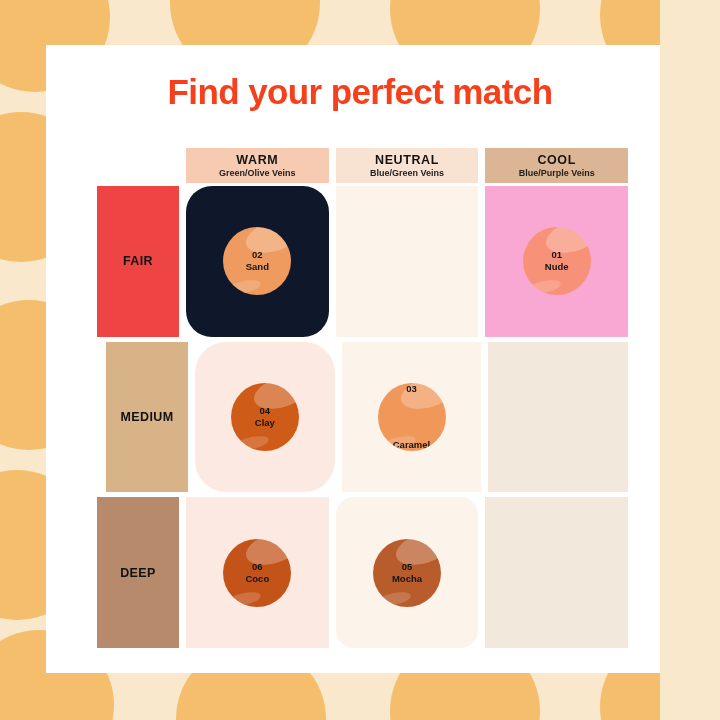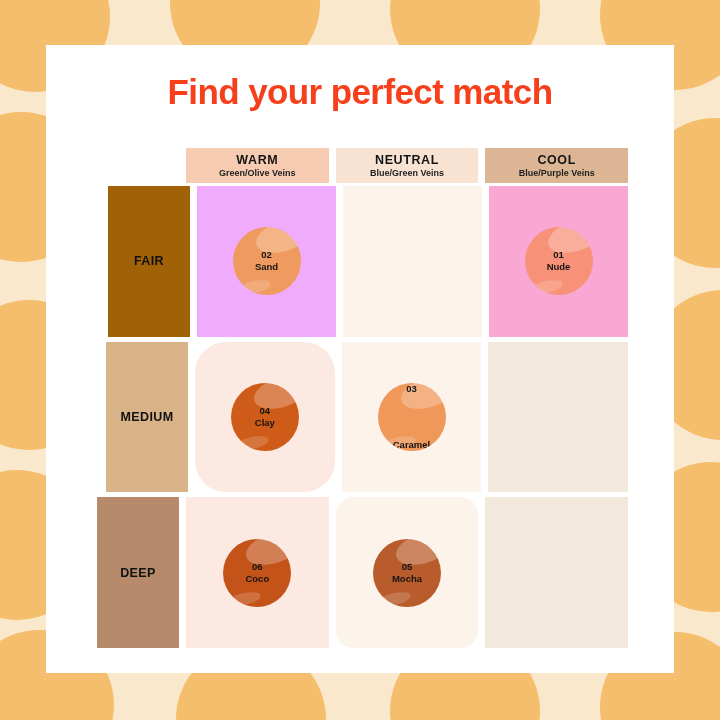--- a/index.html
+++ b/index.html
@@ -9,21 +9,21 @@
   body {
     width: 720px;
     height: 720px;
     overflow: hidden;
     font-family: "Liberation Sans", sans-serif;
     background: #FAE8CC;
   }
 
   #stage {
     position: relative;
-    width: 720px;
+    width: 660px;
     height: 720px;
     background: #FAE8CC;
     overflow: hidden;
   }
 
   
   #bg-pattern {
     position: absolute;
     inset: 0;
     z-index: 0;
@@ -224,22 +224,22 @@
             <div class="ch-sub">Blue/Green Veins</div>
           </div>
           <div class="col-header" style="background: rgb(220, 182, 148);">
             <div class="ch-title">COOL</div>
             <div class="ch-sub">Blue/Purple Veins</div>
           </div>
         </div>
 
       <div id="grid-body">
           <div class="grid-row">
-            <div class="row-label" style="background: #a16207; margin-left: 11px;">FAIR</div>
-            <div class="grid-cell" style="background: #f0abfc;">
+            <div class="row-label" style="background: #ef4444;">FAIR</div>
+            <div class="grid-cell" style="background: #0f172a; border-radius: 26px;">
               <div class="swatch" style="background: rgb(239, 155, 95);">
                 <div class="sw-code">02</div>
                 <div class="sw-name">Sand</div>
               </div>
             </div>
             <div class="grid-cell" style="background: rgb(252, 243, 234);"></div>
             <div class="grid-cell" style="background: #f9a8d4;">
               <div class="swatch" style="background: rgb(247, 146, 121);">
                 <div class="sw-code">01</div>
                 <div class="sw-name">Nude</div>

